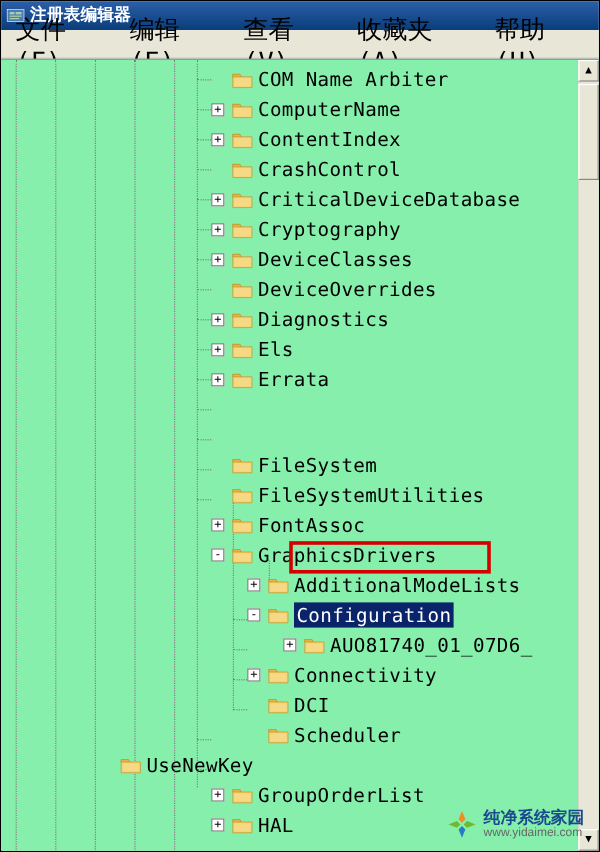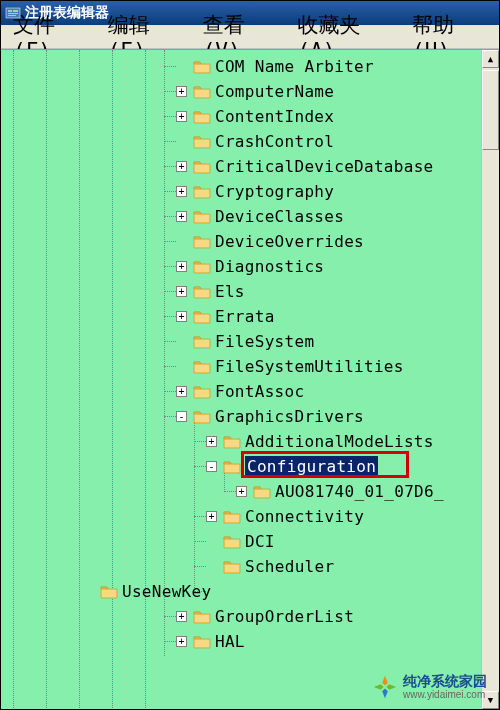--- a/index.html
+++ b/index.html
@@ -202,21 +202,21 @@
           <span class="expander">+</span>
           <span class="folder-icon">
             <svg width="18" height="15" viewBox="0 0 18 15">
   <path d="M1 3 L1 14 L17 14 L17 5 L8 5 L7 3 Z" fill="#f4d06a" stroke="#c0972a" stroke-width="0.6"></path>
   <path d="M1 3 L7 3 L8 5 L1 5 Z" fill="#e6b84a" stroke="#c0972a" stroke-width="0.6"></path>
   <path d="M2 6 L16 6 L16 13 L2 13 Z" fill="#f8e0a0" opacity="0.5"></path>
 </svg>
           </span>
           <span class="label">Errata</span>
         </div>
-        <div class="row" style="padding-left: 175px;">
+        <div class="row" style="padding-left: 175px; margin-top: 46px;">
           <span class="expander-spacer"></span>
           <span class="folder-icon">
             <svg width="18" height="15" viewBox="0 0 18 15">
   <path d="M1 3 L1 14 L17 14 L17 5 L8 5 L7 3 Z" fill="#f4d06a" stroke="#c0972a" stroke-width="0.6"></path>
   <path d="M1 3 L7 3 L8 5 L1 5 Z" fill="#e6b84a" stroke="#c0972a" stroke-width="0.6"></path>
   <path d="M2 6 L16 6 L16 13 L2 13 Z" fill="#f8e0a0" opacity="0.5"></path>
 </svg>
           </span>
           <span class="label">FileSystem</span>
         </div>

